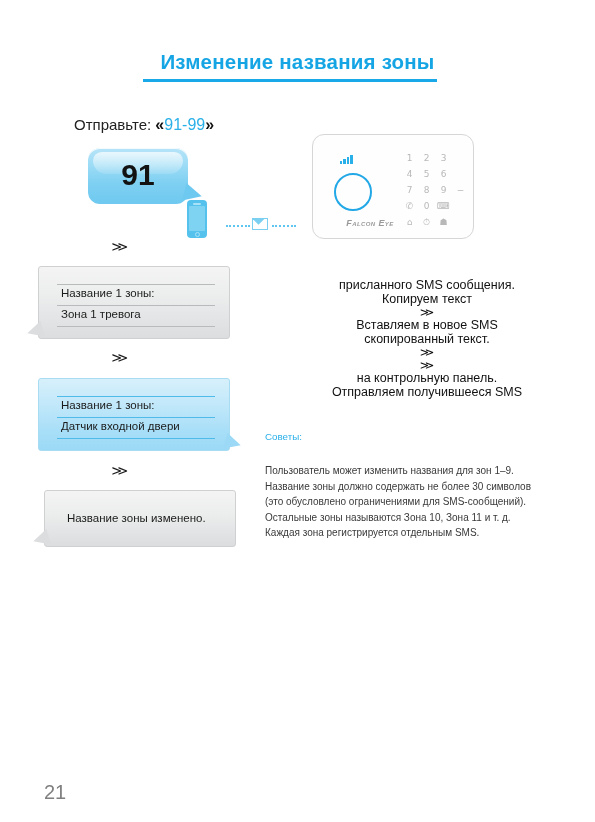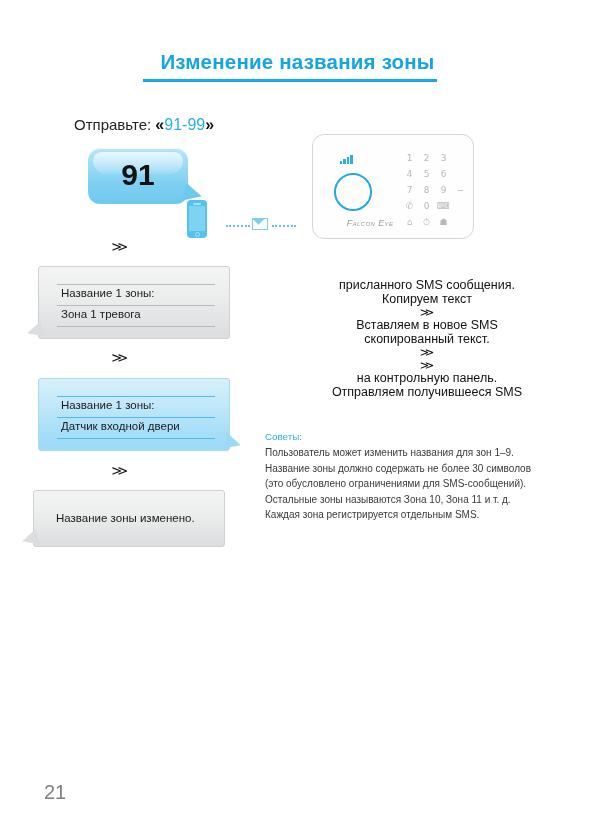--- a/index.html
+++ b/index.html
@@ -202,21 +202,21 @@
     box-sizing: border-box;
   }
   .panel .brand {
     position: absolute;
     left: 16px;
     top: 83px;
     width: 82px;
     text-align: center;
     font-size: 9px;
     font-style: italic;
-    font-weight: normal;
+    font-weight: bold;
     font-variant: small-caps;
     letter-spacing: .4px;
     color: #9a9a9a;
   }
   .keypad {
     position: absolute;
     left: 88px;
     top: 15px;
     width: 68px;
   }
@@ -322,21 +322,21 @@
   
   .tips {
     position: absolute;
     left: 265px;
     top: 431px;
     width: 320px;
   }
   .tips .tips-title {
     font-size: 9.8px;
     color: #2ab0e8;
-    margin-bottom: 4px;
+    margin-bottom: 22px;
   }
   .tips p {
     margin: 0 0 2.5px 0;
     font-size: 10px;
     line-height: 13px;
     color: #3a3a3a;
   }
 
   
   .page-no {
@@ -434,21 +434,21 @@
 
 <div class="sms blue" style="left:38px; top:378px; width:192px; height:73px;">
   <div class="line" style="top:17px;"></div>
   <div class="txt" style="top:20px;">Название 1  зоны:</div>
   <div class="line" style="top:38px;"></div>
   <div class="txt" style="top:41px;">Датчик входной двери</div>
   <div class="line" style="top:59px;"></div>
   <div class="tail"></div>
 </div>
 
-<div class="sms grey" style="left:33px; top:490px; width:192px; height:57px;padding-left:41px;">
+<div class="sms grey" style="left:44px; top:490px; width:192px; height:57px;padding-left:41px;">
   <div class="txt" style="top:21px;">Название  зоны  изменено.</div>
   <div class="tail"></div>
 </div>
 
 <div class="steps">
   <div class="step">присланного SMS сообщения.</div>
   <div class="step">Копируем текст</div>
   <span class="sep">≫</span>
   <div class="step">Вставляем в новое SMS</div>
   <div class="step">скопированный текст.</div>

